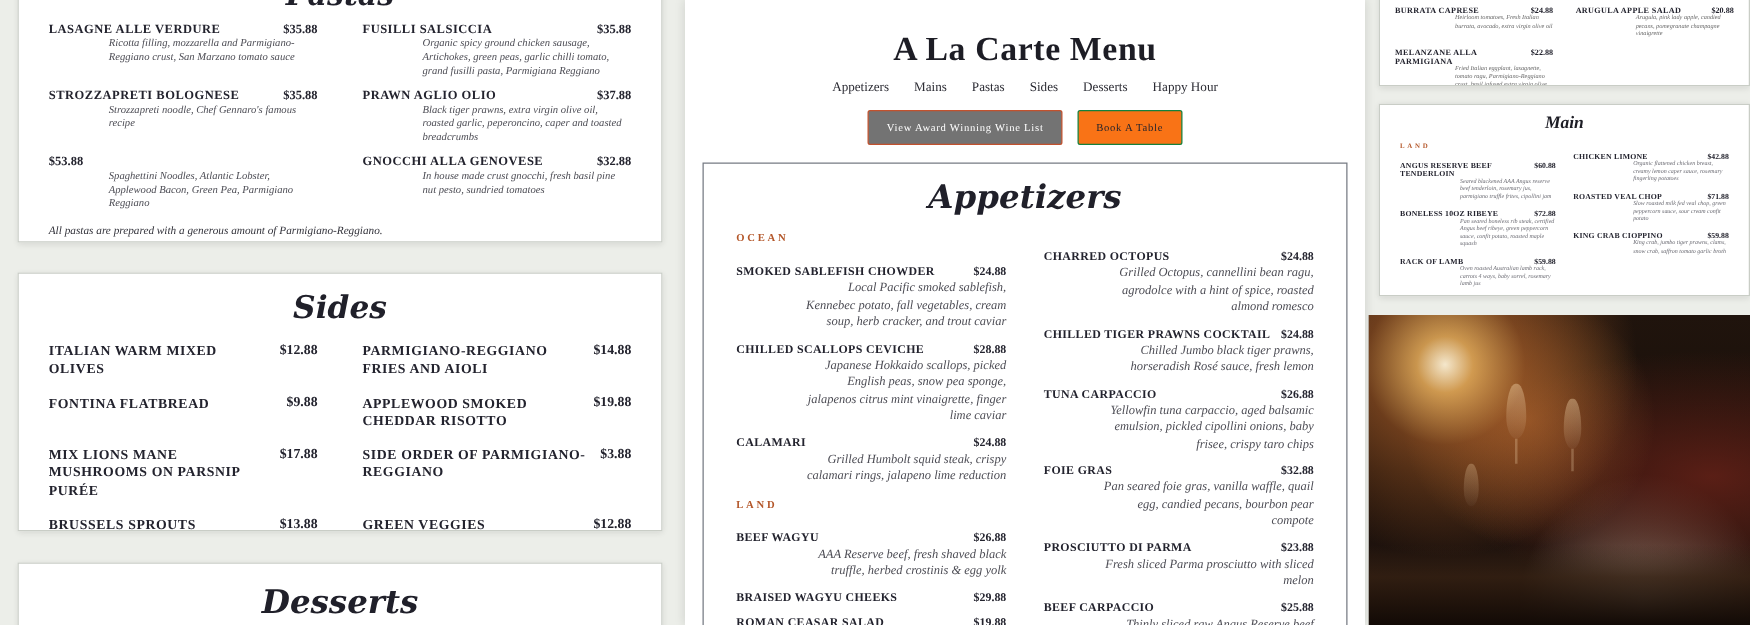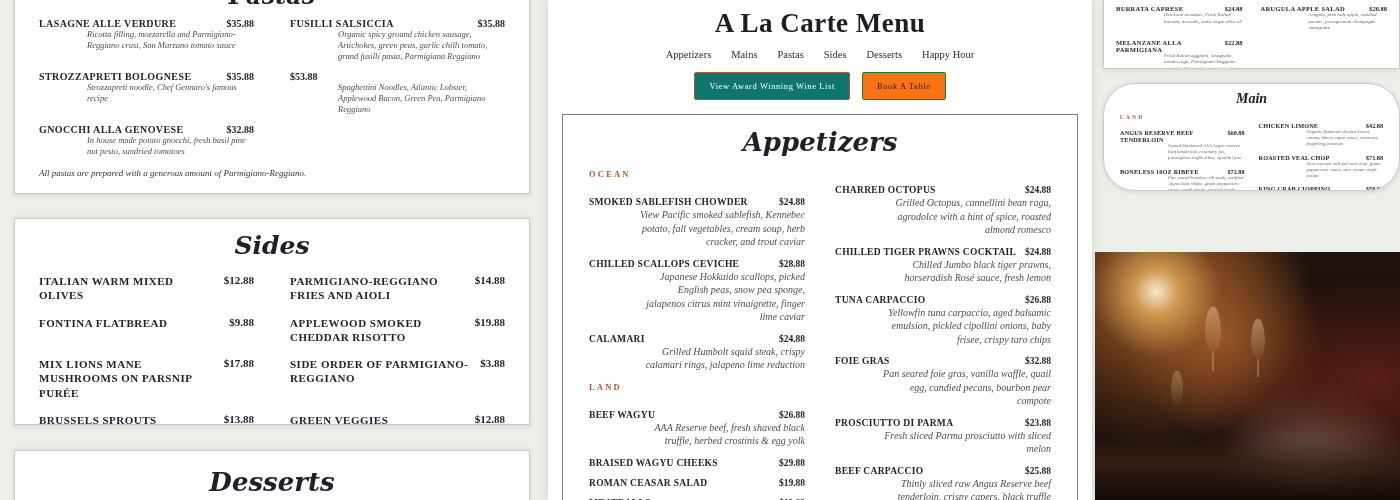--- a/index.html
+++ b/index.html
@@ -38,49 +38,49 @@
   .sides-card .mi{margin-bottom:13px;}
   .sides-card .mi-name{font-size:11px;letter-spacing:.5px;line-height:1.3;}
   .sides-card .mi-price{font-size:11px;}
 
   .desserts-card{left:14px;top:450px;width:516px;height:120px;padding-top:16px;}
   .desserts-card .script-title{font-size:26px;}
 
   
   .center-page{
     position:absolute;left:548px;top:0;width:544px;height:500px;background:#fff;
-    box-shadow:0 0 8px rgba(30,35,30,.15);box-sizing:border-box;padding-top:8px;overflow:hidden;
+    box-shadow:0 0 8px rgba(30,35,30,.15);box-sizing:border-box;padding-top:24px;overflow:hidden;
   }
   .page-title{font-size:27px;font-weight:bold;text-align:center;margin:0 0 10px;letter-spacing:.5px;color:#1d1d25;}
   .menu-nav{display:flex;justify-content:center;gap:20px;font-size:10.5px;color:#2c2c34;margin-bottom:12px;}
   .nav-link{cursor:pointer;text-decoration:none;color:#2c2c34;}
   .btn-row{display:flex;justify-content:center;gap:12px;margin-bottom:14px;}
   .btn{font-family:inherit;font-size:8.5px;letter-spacing:.6px;padding:8px 14px;border-radius:2px;cursor:pointer;}
-  .btn-primary{background:#0f766e;color:#fff;border:1px solid #c2512d;}
+  .btn-primary{background:#737373;color:#fff;border:1px solid #c2512d;}
   .btn-outline{background:#f97316;color:#23232d;border:1px solid #15803d;}
   .appetizers-frame{width:516px;margin:0 auto;border:1px solid #767b83;box-sizing:border-box;padding:12px 26px;height:430px;}
   .appetizers-frame .script-title{font-size:26px;margin-bottom:10px;}
   .app-cols{display:flex;gap:30px;}
   .app-col{flex:1;min-width:0;}
   .app-col-right{padding-top:18px;}
   .appetizers-frame .mi{margin-bottom:10px;}
   .appetizers-frame .mi-cat{font-size:8.5px;margin:2px 0 8px;}
   .appetizers-frame .mi-name{font-size:9.5px;letter-spacing:.3px;}
   .appetizers-frame .mi-price{font-size:9.5px;}
   .appetizers-frame .mi-desc{font-size:10px;line-height:1.35;margin-top:1px;text-align:right;}
 
   
   .starters-card{left:1103px;top:-4px;width:297px;height:73px;padding:8px 12px;}
   .starters-card .menu-grid{column-gap:18px;}
   .starters-card .mi{margin-bottom:7px;}
   .starters-card .mi-name{font-size:6.5px;letter-spacing:.3px;}
   .starters-card .mi-price{font-size:6.5px;}
   .starters-card .mi-desc{font-size:5px;line-height:1.3;color:#666;}
 
-  .mains-card{left:1103px;top:83px;width:297px;height:108px;padding:7px 16px;border-radius:32px;}
+  .mains-card{left:1103px;top:83px;width:297px;height:154px;padding:7px 16px;}
   .main-title{font-style:italic;font-size:14px;text-align:center;margin:0 0 6px;font-weight:bold;color:#1d1d25;}
   .mains-cols{display:flex;gap:14px;}
   .mains-cols > div{flex:1;min-width:0;}
   .mains-col-right{padding-top:9px;}
   .mains-card .mi{margin-bottom:6px;}
   .mains-card .mi-cat{font-size:5.5px;margin:1px 0 3px;}
   .mains-card .mi-name{font-size:6.2px;letter-spacing:.2px;}
   .mains-card .mi-price{font-size:6.2px;}
   .mains-card .mi-desc{font-size:4.8px;line-height:1.3;color:#6a6a72;}
 
@@ -132,36 +132,44 @@
 
       <div class="mi">
 
         <div class="mi-row">
           <span class="mi-name">STROZZAPRETI BOLOGNESE</span>
           <span class="mi-price">$35.88</span>
         </div>
         <div class="mi-desc">Strozzapreti noodle, Chef Gennaro's famous recipe</div>
       </div>
 
+      <div class="mi">
+
+        <div class="mi-row">
+          <span class="mi-name">PRAWN AGLIO OLIO</span>
+          <span class="mi-price">$37.88</span>
+        </div>
+        <div class="mi-desc">Black tiger prawns, extra virgin olive oil, roasted garlic, peperoncino, caper and toasted breadcrumbs</div>
+      </div>
 
       <div class="mi">
 
         <div class="mi-row">
           <span class="mi-price">$53.88</span>
         </div>
         <div class="mi-desc">Spaghettini Noodles, Atlantic Lobster, Applewood Bacon, Green Pea, Parmigiano Reggiano</div>
       </div>
 
       <div class="mi">
 
         <div class="mi-row">
           <span class="mi-name">GNOCCHI ALLA GENOVESE</span>
           <span class="mi-price">$32.88</span>
         </div>
-        <div class="mi-desc">In house made potato gnocchi, fresh basil pine nut pesto, sundried tomatoes</div>
+        <div class="mi-desc">In house made crust gnocchi, fresh basil pine nut pesto, sundried tomatoes</div>
       </div>
     </div>
   <p class="footnote">All pastas are prepared with a generous amount of Parmigiano-Reggiano.</p>
 </section>
 
 <section class="card sides-card">
   <h2 class="script-title">Sides</h2>
   <div class="menu-grid">
 
       <div class="mi">
@@ -260,21 +268,21 @@
             </div>
 
           </div>
 
           <div class="mi">
 
             <div class="mi-row">
               <span class="mi-name">SMOKED SABLEFISH CHOWDER</span>
               <span class="mi-price">$24.88</span>
             </div>
-            <div class="mi-desc">View Pacific smoked sablefish, Kennebec potato, fall vegetables, cream soup, herb cracker, and trout caviar</div>
+            <div class="mi-desc">Local Pacific smoked sablefish, Kennebec potato, fall vegetables, cream soup, herb cracker, and trout caviar</div>
           </div>
 
           <div class="mi">
 
             <div class="mi-row">
               <span class="mi-name">CHILLED SCALLOPS CEVICHE</span>
               <span class="mi-price">$28.88</span>
             </div>
             <div class="mi-desc">Japanese Hokkaido scallops, picked English peas, snow pea sponge, jalapenos citrus mint vinaigrette, finger lime caviar</div>
           </div>

